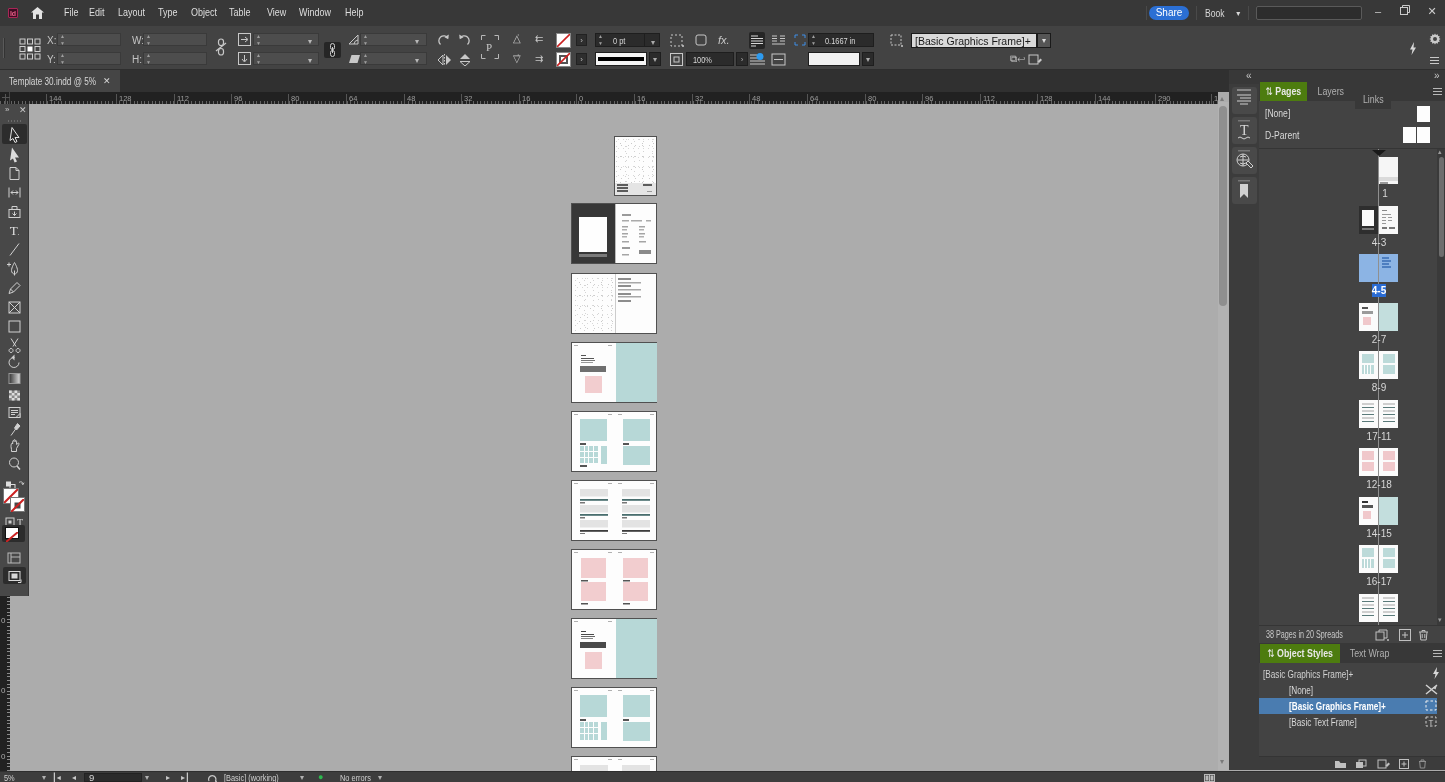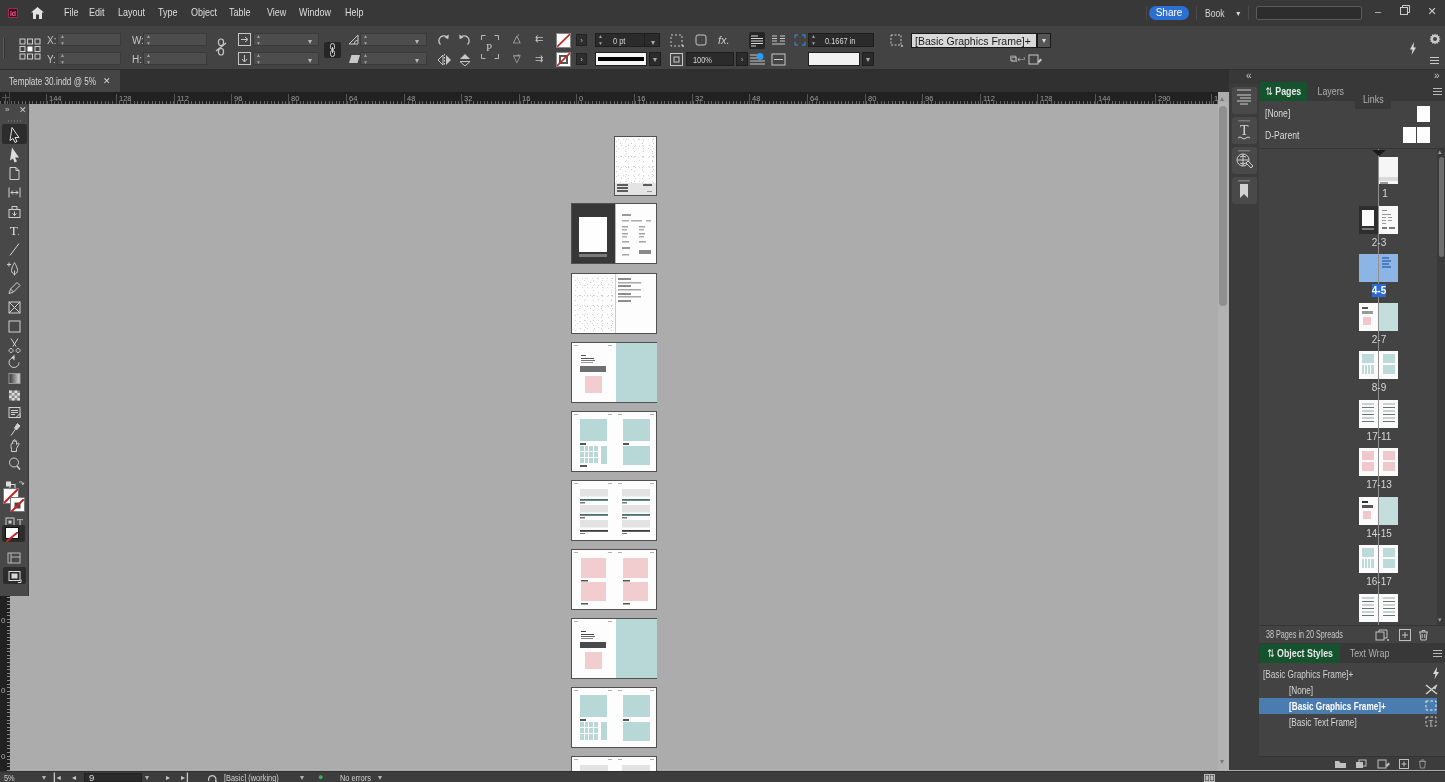--- a/index.html
+++ b/index.html
@@ -114,21 +114,21 @@
 #toolbar { position:absolute; left:0; top:104px; width:29px; height:492px; background:#484848;
   border-right:1px solid #383838; }
 .tool { position:absolute; left:2px; width:25px; height:17px; color:#d8d8d8;
   font-size:12px; text-align:center; line-height:17px; }
 
 #rightdock { position:absolute; left:1229px; top:70px; width:216px; height:700px; background:#3c3c3c; }
 .dockbtn { position:absolute; left:3px; width:25px; height:27px; background:#494949;
   border-radius:3px; }
 .ptab { position:absolute; height:19px; background:#383838; color:#b0b0b0; font-size:10.5px;
   text-align:center; line-height:19px; white-space:nowrap; overflow:hidden; }
-.ptab.on { background:#14532d; color:#e8e8e8; }
+.ptab.on { background:#4d7c0f; color:#e8e8e8; }
 .ptab b { font-weight:bold; }
 .osrow { position:absolute; left:30px; width:178px; height:16px; color:#d8d8d8;
   font-size:10.5px; line-height:16px; }
 .pthumb { position:absolute; width:19px; height:28px; }
 .plabel { position:absolute; width:60px; text-align:center; color:#d8d8d8; font-size:10px; }
 .tlines { background:repeating-linear-gradient(#cfcfcf 0 2px, transparent 2px 4px, #5a7a7a 4px 5px, transparent 5px 7px); }
 
 #statusbar { position:absolute; left:0; top:771px; width:1445px; height:11px;
   background:#3d3d3d; border-top:1px solid #2e2e2e; color:#cfcfcf; font-size:9.5px; }
 #statusbar > span { position:absolute; top:0; line-height:11px; }
@@ -697,21 +697,21 @@
       <div style="position:absolute;left:3px;top:4px;width:5px;height:1.5px;background:#888"></div>
       <div style="position:absolute;left:3px;top:8px;width:9px;height:1px;background:#999"></div>
       <div style="position:absolute;left:3px;top:11px;width:4px;height:1px;background:#999"></div>
       <div style="position:absolute;left:9px;top:11px;width:4px;height:1px;background:#999"></div>
       <div style="position:absolute;left:3px;top:14px;width:4px;height:1px;background:#999"></div>
       <div style="position:absolute;left:9px;top:14px;width:4px;height:1px;background:#999"></div>
       <div style="position:absolute;left:3px;top:17px;width:4px;height:1px;background:#999"></div>
       <div style="position:absolute;left:3px;top:21px;width:5px;height:2px;background:#777"></div>
       <div style="position:absolute;left:10px;top:21px;width:6px;height:2px;background:#777"></div>
     </div>
-    <div class="plabel" style="left:90px;top:87.5px">2-3</div>
+    <div class="plabel" style="left:90px;top:87.5px">4-3</div>
 
     <div class="pthumb" style="left:100px;top:105px;background:#8cb4e4"></div>
     <div class="pthumb" style="left:120px;top:105px;background:#8cb4e4">
       <div style="position:absolute;left:3px;top:3px;width:7px;height:1.5px;background:#4d7ec0"></div>
       <div style="position:absolute;left:3px;top:6px;width:9px;height:1.5px;background:#4d7ec0"></div>
       <div style="position:absolute;left:3px;top:9px;width:7px;height:1.5px;background:#4d7ec0"></div>
       <div style="position:absolute;left:3px;top:12px;width:9px;height:1.5px;background:#4d7ec0"></div>
     </div>
     <div class="plabel" style="left:90px;top:136px"><span style="background:#2a6cd4;color:#fff;font-weight:bold;padding:1px 0">4-5</span></div>
 
@@ -743,21 +743,21 @@
     <div class="plabel" style="left:90px;top:281.5px">17-11</div>
 
     <div class="pthumb" style="left:100px;top:299px;background:#fbfbfb">
       <div style="position:absolute;left:3px;top:3px;width:12px;height:9px;background:#f0c8cb"></div>
       <div style="position:absolute;left:3px;top:14px;width:12px;height:9px;background:#f0c8cb"></div>
     </div>
     <div class="pthumb" style="left:120px;top:299px;background:#fbfbfb">
       <div style="position:absolute;left:4px;top:3px;width:12px;height:9px;background:#f0c8cb"></div>
       <div style="position:absolute;left:4px;top:14px;width:12px;height:9px;background:#f0c8cb"></div>
     </div>
-    <div class="plabel" style="left:90px;top:330px">17-13</div>
+    <div class="plabel" style="left:90px;top:330px">12-18</div>
 
     <div class="pthumb" style="left:100px;top:347.5px;background:#fbfbfb">
       <div style="position:absolute;left:3px;top:4px;width:6px;height:2px;background:#333"></div>
       <div style="position:absolute;left:3px;top:8px;width:11px;height:3px;background:#555"></div>
       <div style="position:absolute;left:4px;top:14px;width:8px;height:8px;background:#f0c8cb"></div>
     </div>
     <div class="pthumb" style="left:120px;top:347.5px;background:#c3dedd"></div>
     <div class="plabel" style="left:90px;top:378.5px">14-15</div>
 
     <div class="pthumb" style="left:100px;top:396px;background:#fbfbfb">

